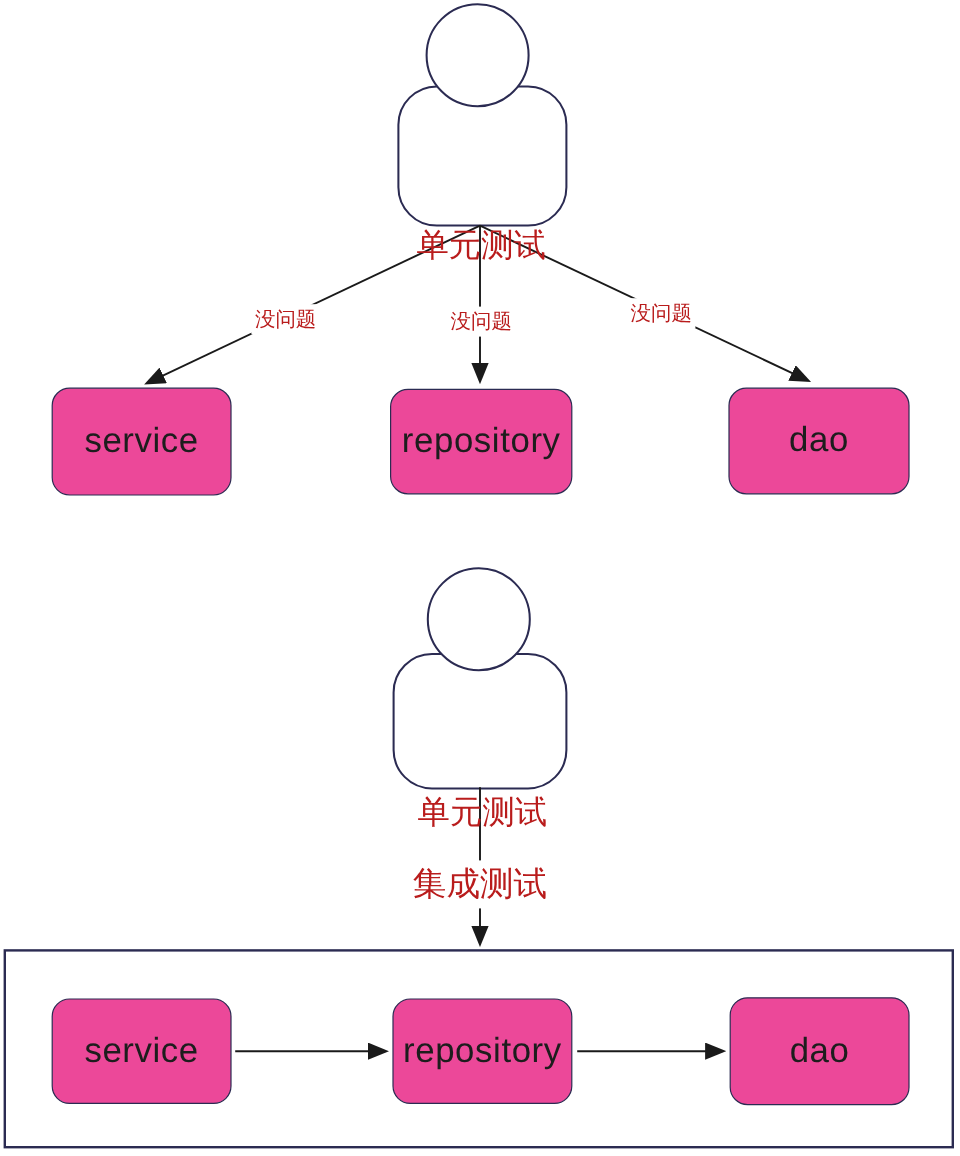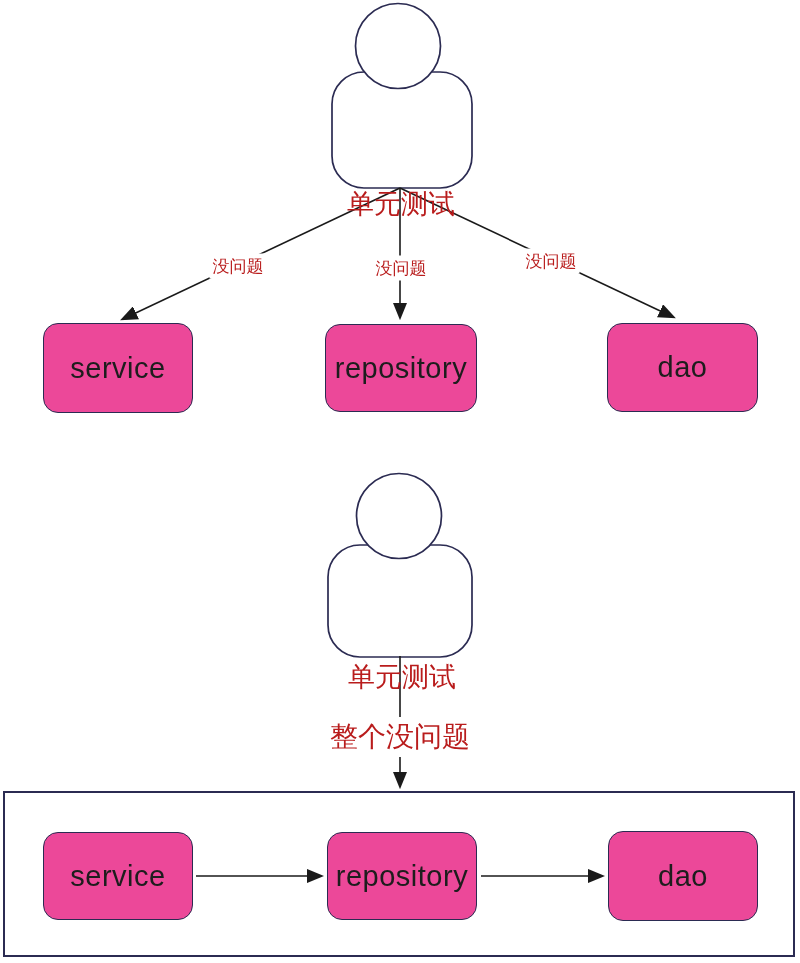--- a/index.html
+++ b/index.html
@@ -102,15 +102,15 @@
   <div class="node-box" style="left:608px; top:831px; width:150px; height:90px;">dao</div>
 
   <div class="diagram-label actor-label" style="left:401px; top:204px;">单元测试</div>
 
   <div class="diagram-label edge-label" style="left:238px; top:266px;">没问题</div>
   <div class="diagram-label edge-label" style="left:401px; top:268px;">没问题</div>
   <div class="diagram-label edge-label" style="left:551px; top:261px;">没问题</div>
 
   <div class="diagram-label actor-label" style="left:402px; top:677px;">单元测试</div>
 
-  <div class="diagram-label edge-label" style="left:400px; top:737px; font-size:28px;">整个没问题</div>
+  <div class="diagram-label edge-label" style="left:400px; top:737px; font-size:28px;">集成测试</div>
 
 </div>
 
 </body></html>

